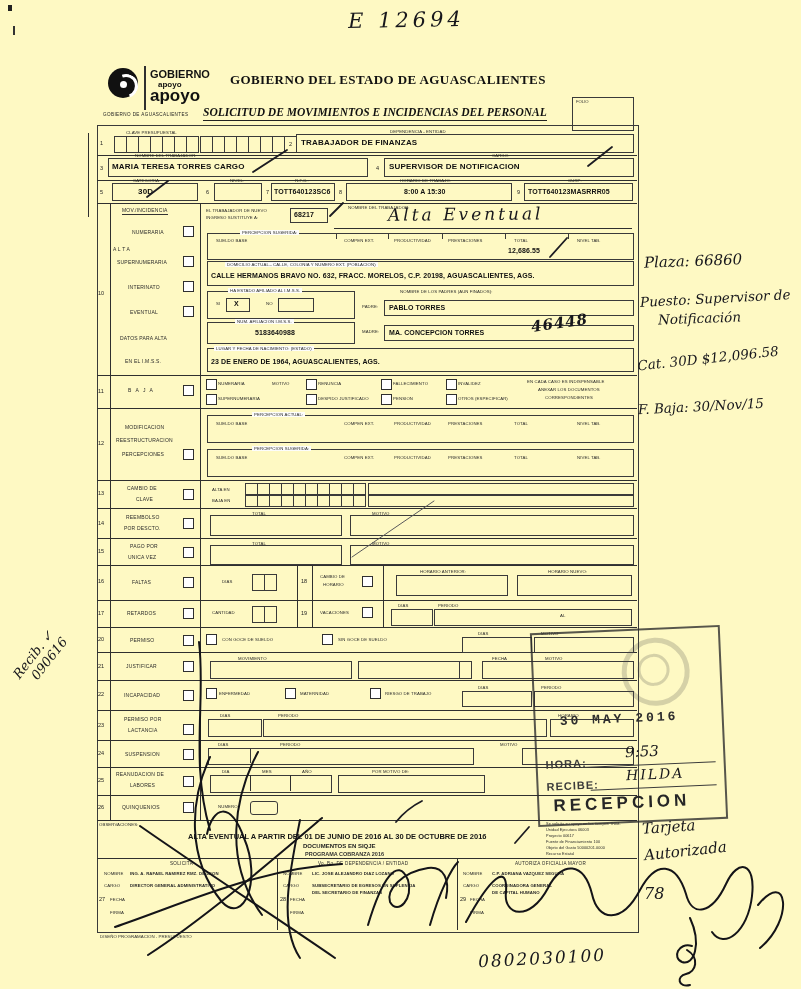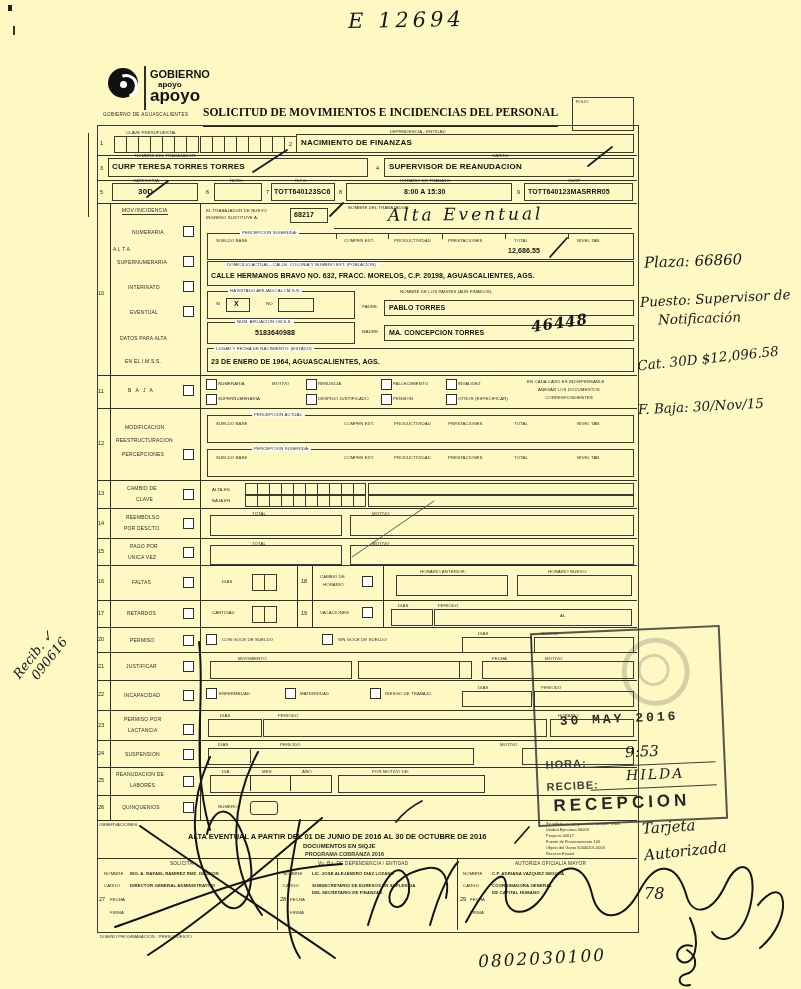--- a/index.html
+++ b/index.html
@@ -44,21 +44,22 @@
   <div class="abs" style="left:108px;top:68px;width:30px;height:30px;border-radius:50%;background:#111;">
     <div style="position:absolute;left:6px;top:6px;width:18px;height:18px;border-radius:50%;border:3px solid #fff;border-left-color:transparent;border-bottom-color:transparent;transform:rotate(25deg);"></div>
     <div style="position:absolute;left:12px;top:13px;width:7px;height:7px;border-radius:50%;background:#fff;"></div>
   </div>
   <div class="vline" style="left:144px;top:66px;height:44px;border-left-width:2px;"></div>
   <div class="abs" style="left:150px;top:68px;font-size:11px;font-weight:bold;color:#111;">GOBIERNO</div>
   <div class="abs" style="left:158px;top:80px;font-size:8px;font-weight:bold;color:#111;">apoyo</div>
   <div class="abs" style="left:150px;top:86px;font-size:17px;font-weight:bold;color:#111;">apoyo</div>
   <div class="abs" style="left:103px;top:112px;font-size:4.6px;letter-spacing:.4px;color:#222;">GOBIERNO DE AGUASCALIENTES</div>
 
-  <div class="abs" style="left:203px;top:106px;font-family:'Liberation Serif',serif;font-weight:bold;font-size:11.5px;color:#111;border-bottom:1.5px solid #222;padding-bottom:8px;">SOLICITUD DE MOVIMIENTOS E INCIDENCIAS DEL PERSONAL</div>
+  <div class="abs" style="left:230px;top:72px;font-family:'Liberation Serif',serif;font-weight:bold;font-size:13px;letter-spacing:.4px;color:#111;">GOBIERNO DEL ESTADO DE AGUASCALIENTES</div>
+  <div class="abs" style="left:203px;top:106px;font-family:'Liberation Serif',serif;font-weight:bold;font-size:11.5px;color:#111;border-bottom:1.5px solid #222;padding-bottom:2px;font-style:italic;">SOLICITUD DE MOVIMIENTOS E INCIDENCIAS DEL PERSONAL</div>
 
   <div class="bx" style="left:572px;top:97px;width:60px;height:32px;"></div>
   <div class="abs" style="left:576px;top:99px;font-size:4.2px;color:#333;">FOLIO</div>
 
   <div class="bx" style="left:97px;top:125px;width:540px;height:806px;border-width:1.6px;"></div>
   <div class="vline" style="left:110px;top:203px;height:617px;"></div>
   <div class="vline" style="left:200px;top:203px;height:617px;"></div>
 
   <div class="hline" style="left:97px;top:155px;width:540px;"></div>
   <div class="hline" style="left:97px;top:180px;width:540px;"></div>
@@ -97,30 +98,30 @@
       <div class="cell"></div>
       <div class="cell"></div>
       <div class="cell"></div>
       <div class="cell"></div>
       <div class="cell"></div>
       <div class="cell"></div>
   </div>
   <div class="abs num" style="left:289px;top:141px;">2</div>
   <div class="abs lbl2" style="left:390px;top:129px;">DEPENDENCIA - ENTIDAD</div>
   <div class="bx" style="left:296px;top:134px;width:336px;height:17px;"></div>
-  <div class="abs val" style="left:301px;top:138px;">NACIMIENTO DE FINANZAS</div>
+  <div class="abs val" style="left:301px;top:138px;">TRABAJADOR DE FINANZAS</div>
 
   <div class="abs num" style="left:100px;top:165px;">3</div>
   <div class="abs lbl2" style="left:135px;top:153px;">NOMBRE DEL TRABAJADOR:</div>
   <div class="bx" style="left:108px;top:158px;width:258px;height:17px;"></div>
-  <div class="abs val" style="left:112px;top:162px;">CURP TERESA TORRES TORRES</div>
+  <div class="abs val" style="left:112px;top:162px;">MARIA TERESA TORRES CARGO</div>
   <div class="abs num" style="left:376px;top:165px;">4</div>
   <div class="abs lbl2" style="left:492px;top:153px;">CARGO:</div>
   <div class="bx" style="left:384px;top:158px;width:248px;height:17px;"></div>
-  <div class="abs val" style="left:389px;top:162px;">SUPERVISOR DE REANUDACION</div>
+  <div class="abs val" style="left:389px;top:162px;">SUPERVISOR DE NOTIFICACION</div>
 
   <div class="abs num" style="left:100px;top:189px;">5</div>
   <div class="abs lbl2" style="left:133px;top:178px;">CATEGORIA:</div>
   <div class="bx" style="left:112px;top:183px;width:84px;height:16px;"></div>
   <div class="abs val" style="left:138px;top:187px;">30D</div>
   <div class="abs num" style="left:206px;top:189px;">6</div>
   <div class="abs lbl2" style="left:230px;top:178px;">NIVEL:</div>
   <div class="bx" style="left:214px;top:183px;width:46px;height:16px;"></div>
   <div class="abs num" style="left:266px;top:189px;">7</div>
   <div class="abs lbl2" style="left:295px;top:178px;">R.F.C.:</div>

